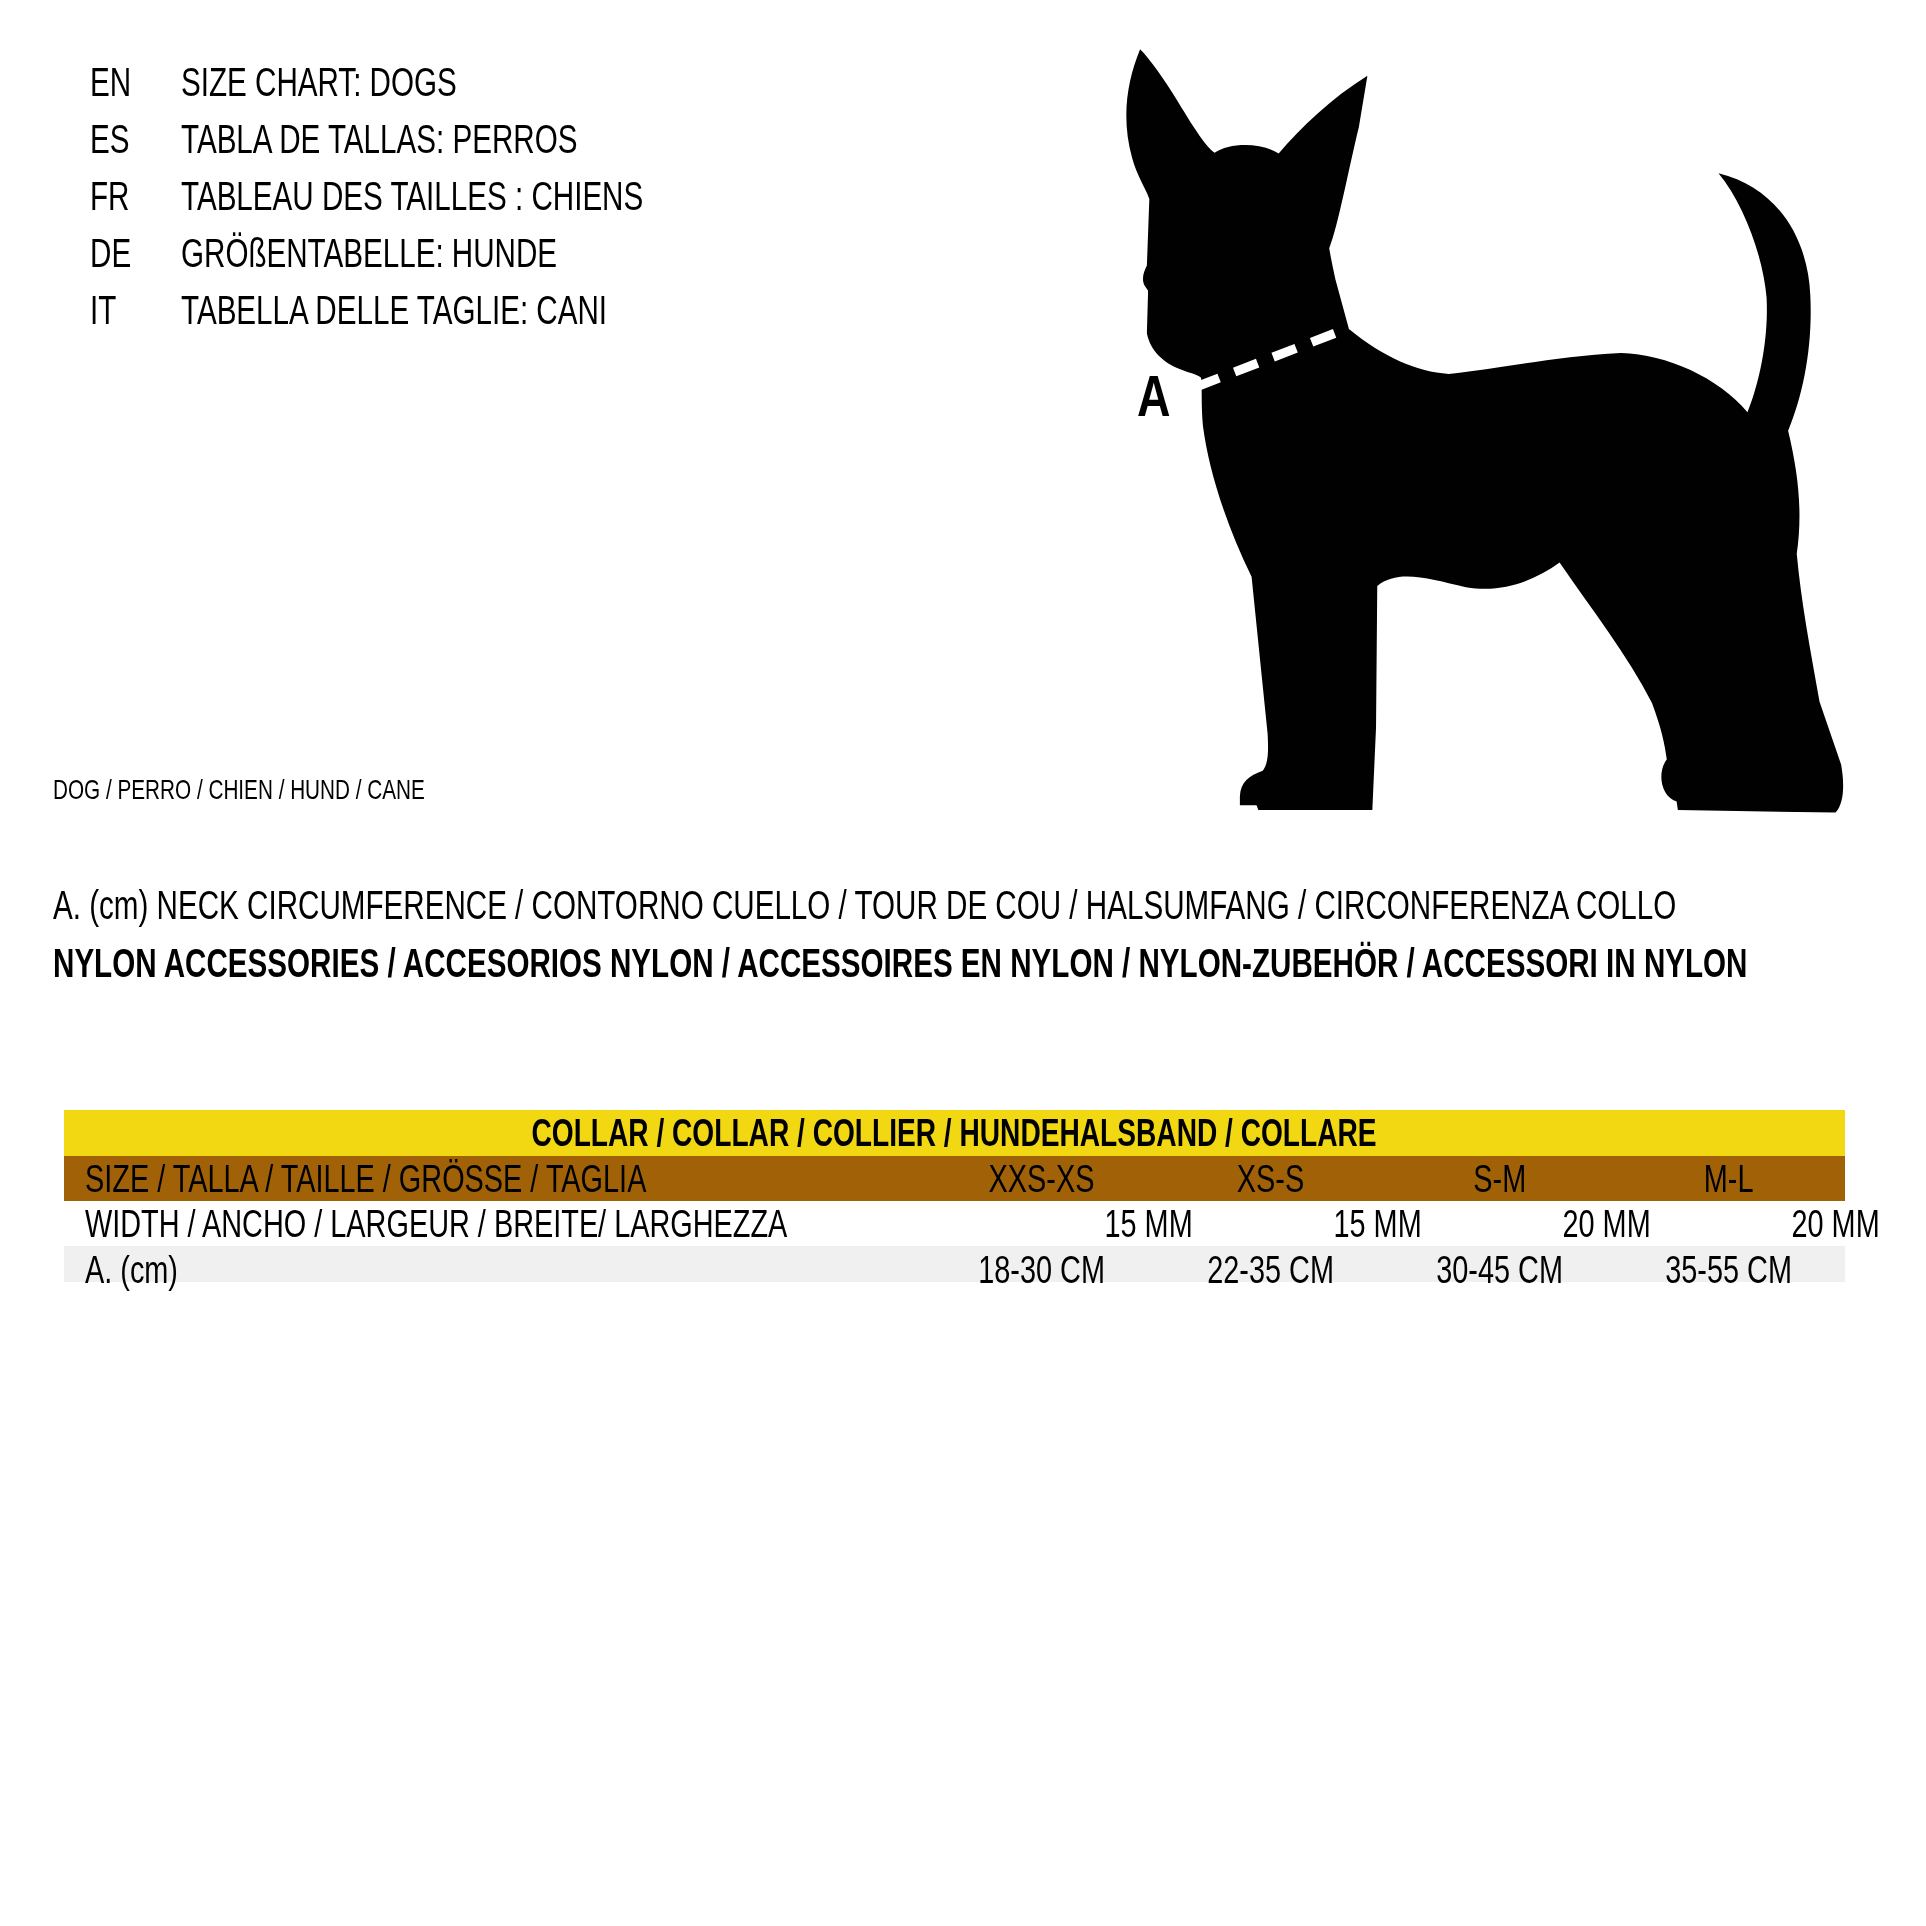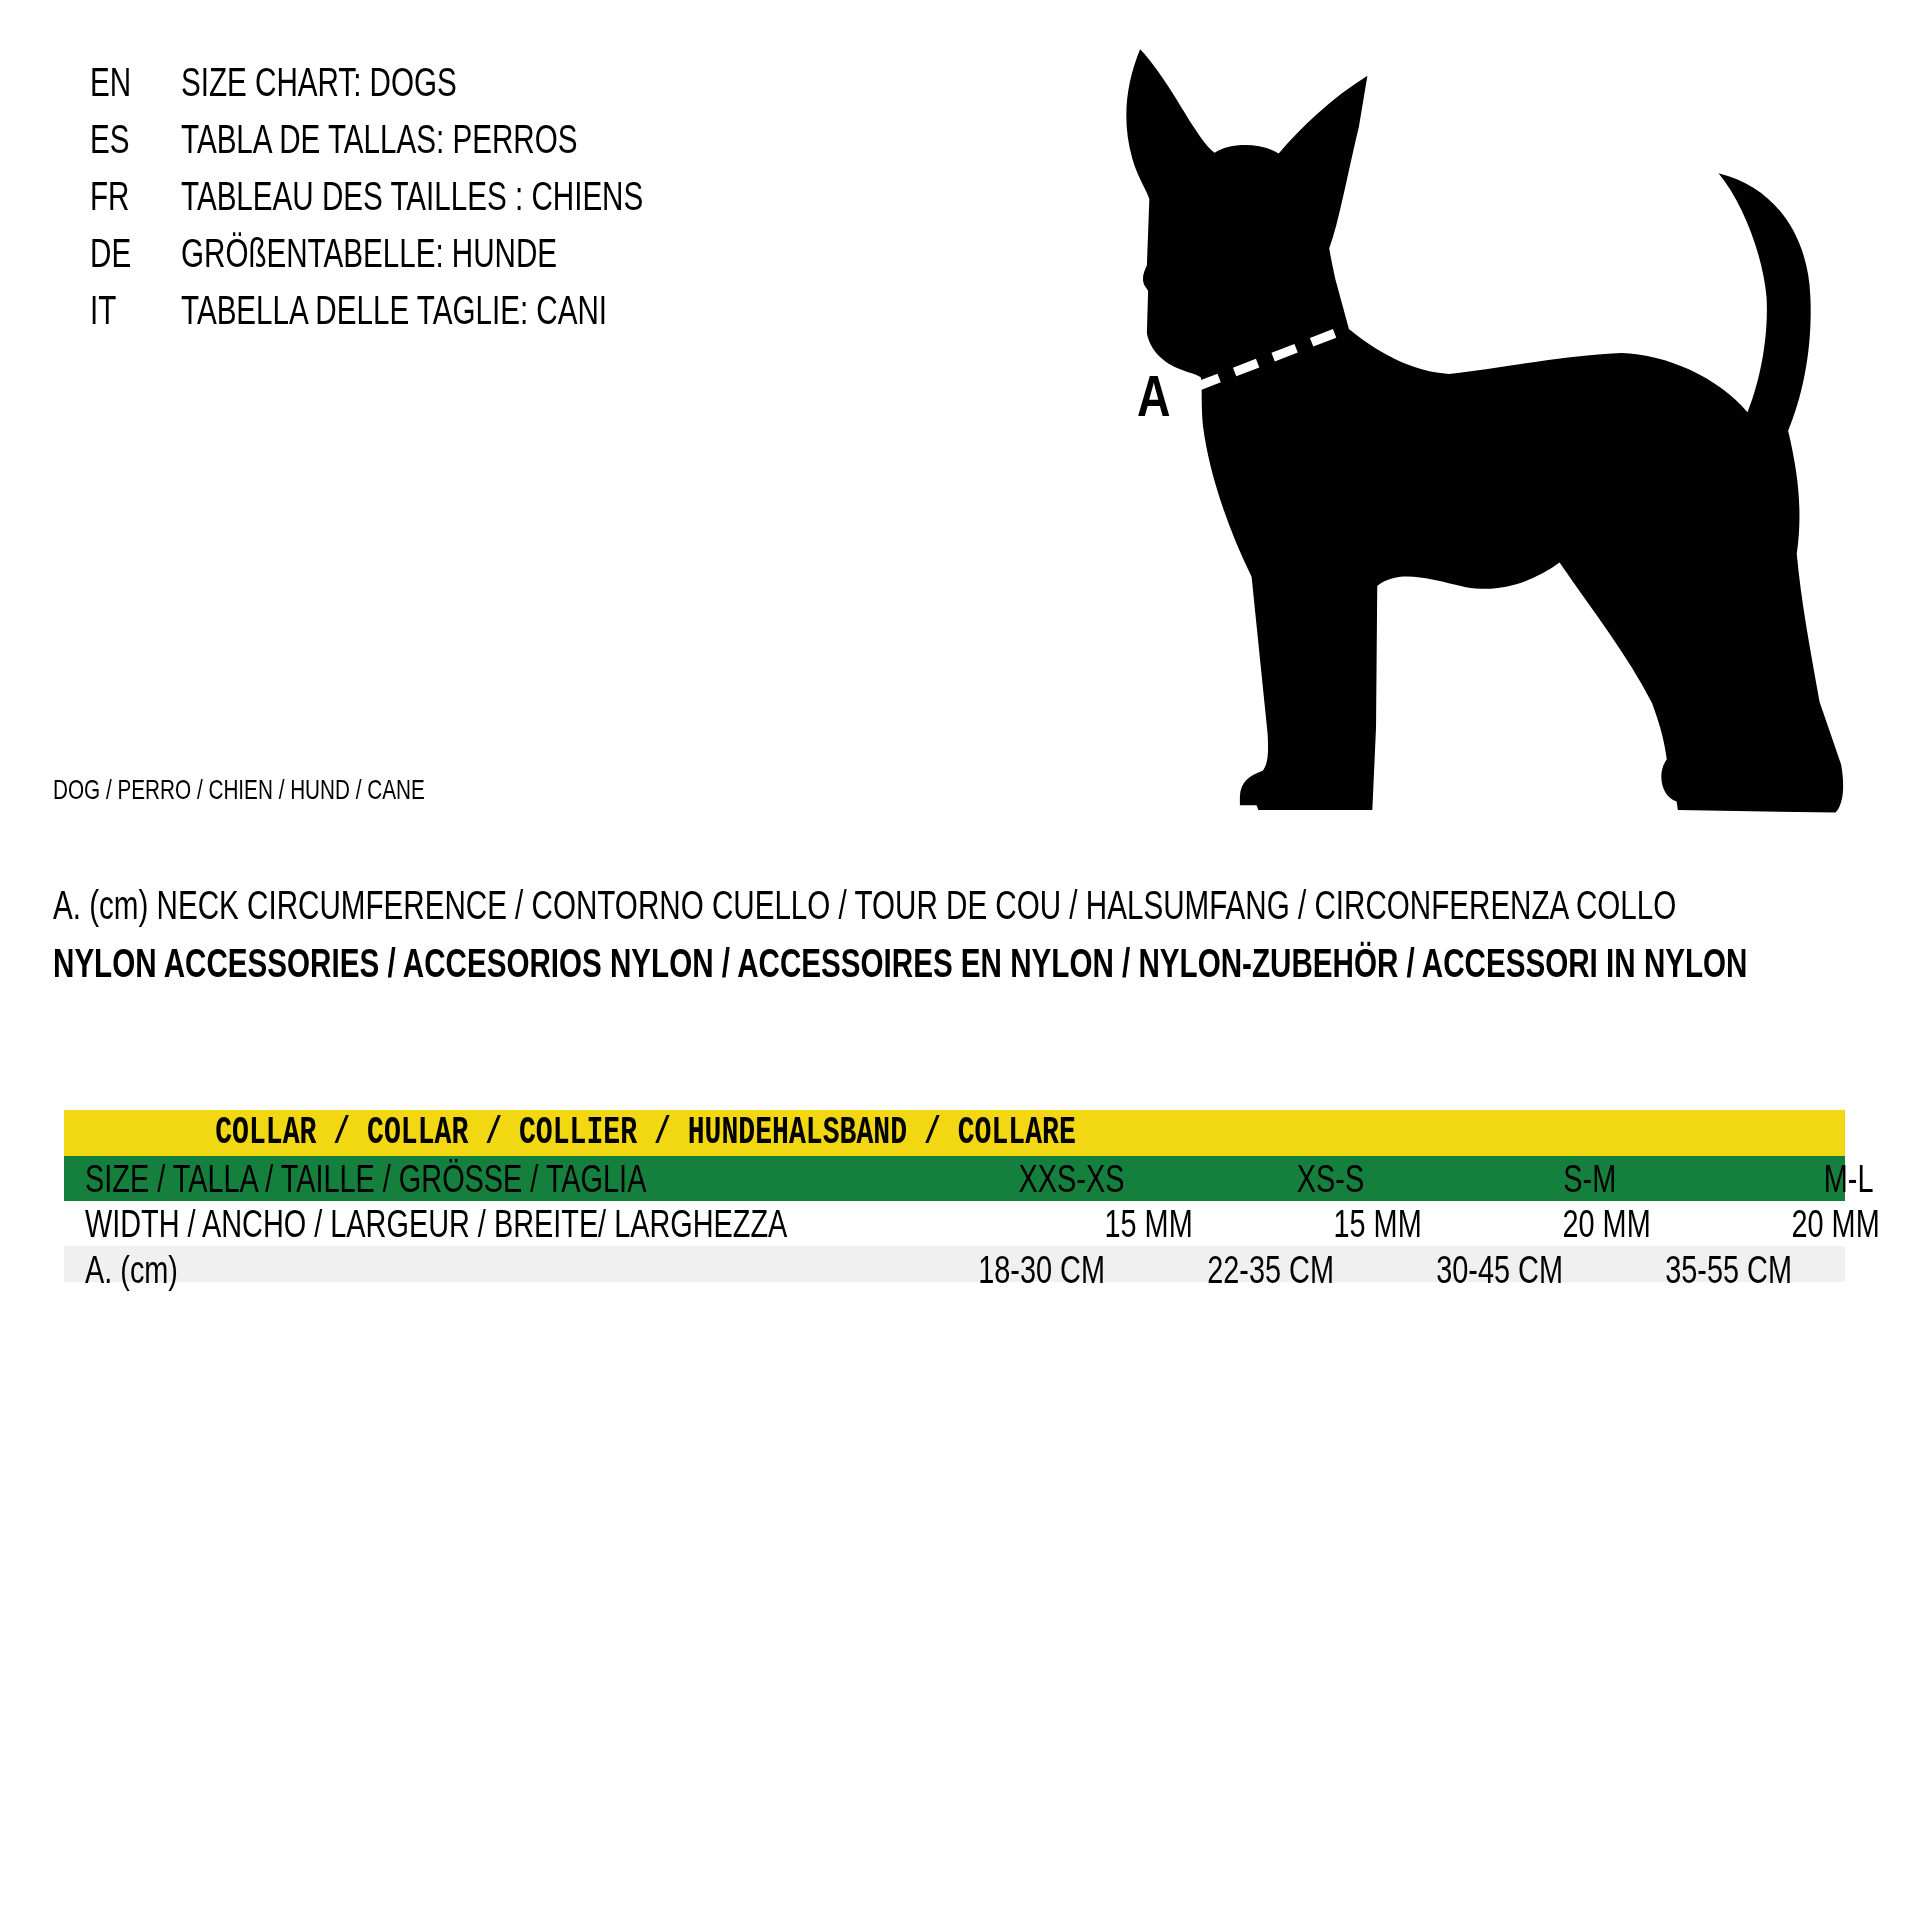--- a/index.html
+++ b/index.html
@@ -32,21 +32,21 @@
 
   
   .caption{position:absolute;left:53px;top:761px;font-size:28px;line-height:57px;text-decoration:underline;}
   .note-measure{position:absolute;left:53px;top:877px;font-size:40px;line-height:57px;}
   .note-material{position:absolute;left:53px;top:935px;font-size:40px;line-height:57px;font-weight:700;}
 
   
   .size-table{position:absolute;left:64px;top:1110px;width:1781px;}
   .thead{
     height:46px;line-height:46px;
-    font-size:38px;font-weight:700;font-family:Liberation Mono, monospace;
+    text-align:center;font-size:38px;font-weight:700;
   }
   .trow{display:flex;height:45px;line-height:45px;font-size:39px;}
   .trow.last{height:36px;line-height:47px;}
   .tlabel{flex:0 0 863px;padding-left:21px;box-sizing:border-box;text-align:left;}
   .tcell{flex:0 0 229px;text-align:center;}
 </style>
 </head>
 <body>
 
 <div class="sheet">
@@ -139,21 +139,21 @@
   </div>
   <div class="note-material">
     <span class="cx">NYLON ACCESSORIES / ACCESORIOS NYLON / ACCESSOIRES EN NYLON / NYLON-ZUBEHÖR / ACCESSORI IN NYLON</span>
   </div>
 
   <div class="size-table">
     <div class="thead" style="background: rgb(242, 215, 19);">
       <span class="cxc">COLLAR / COLLAR / COLLIER / HUNDEHALSBAND / COLLARE</span>
     </div>
     <div>
-    <div class="trow" style="background: #15803d; gap: 30px;">
+    <div class="trow" style="background: #a16207;">
       <div class="tlabel">
         <span class="cx">SIZE / TALLA / TAILLE / GRÖSSE / TAGLIA</span>
       </div>
       <div class="tcell"><span class="cxc">XXS-XS</span></div>
       <div class="tcell"><span class="cxc">XS-S</span></div>
       <div class="tcell"><span class="cxc">S-M</span></div>
       <div class="tcell"><span class="cxc">M-L</span></div>
     </div>
 
     <div class="trow" style="background: rgb(255, 255, 255);">

